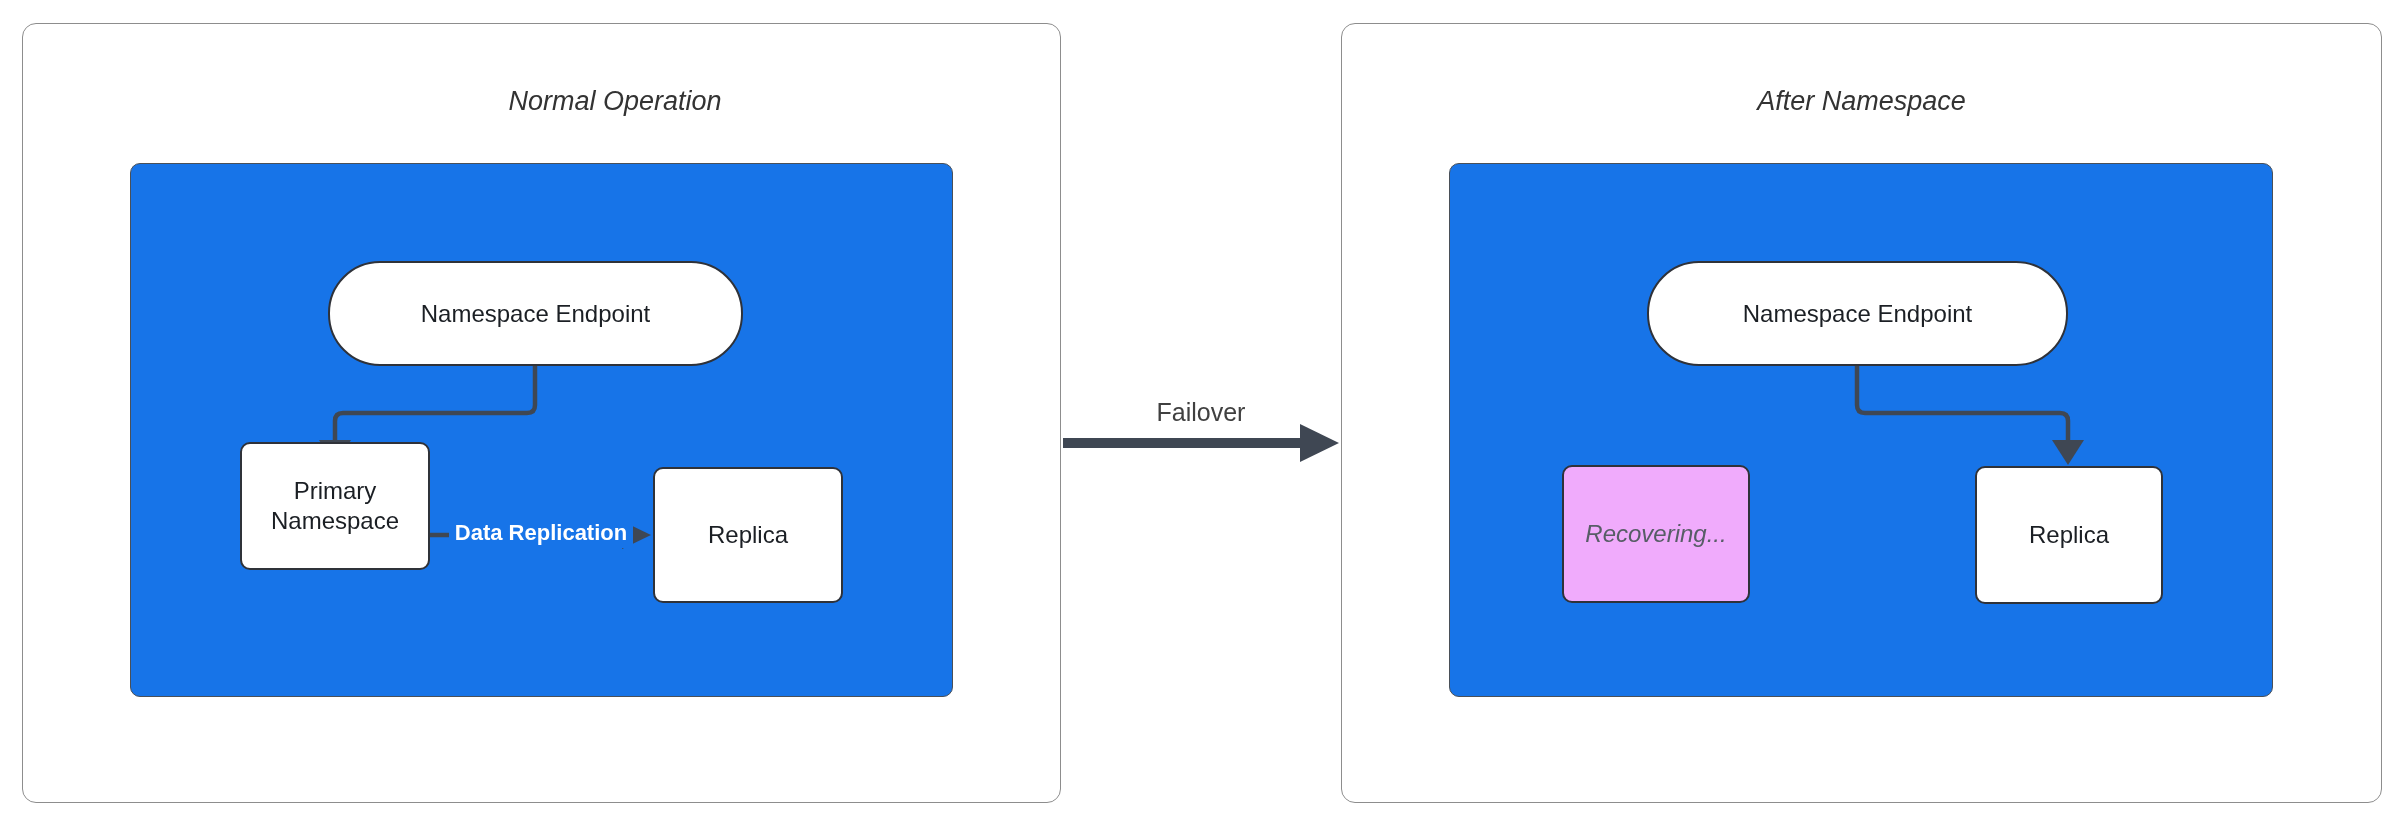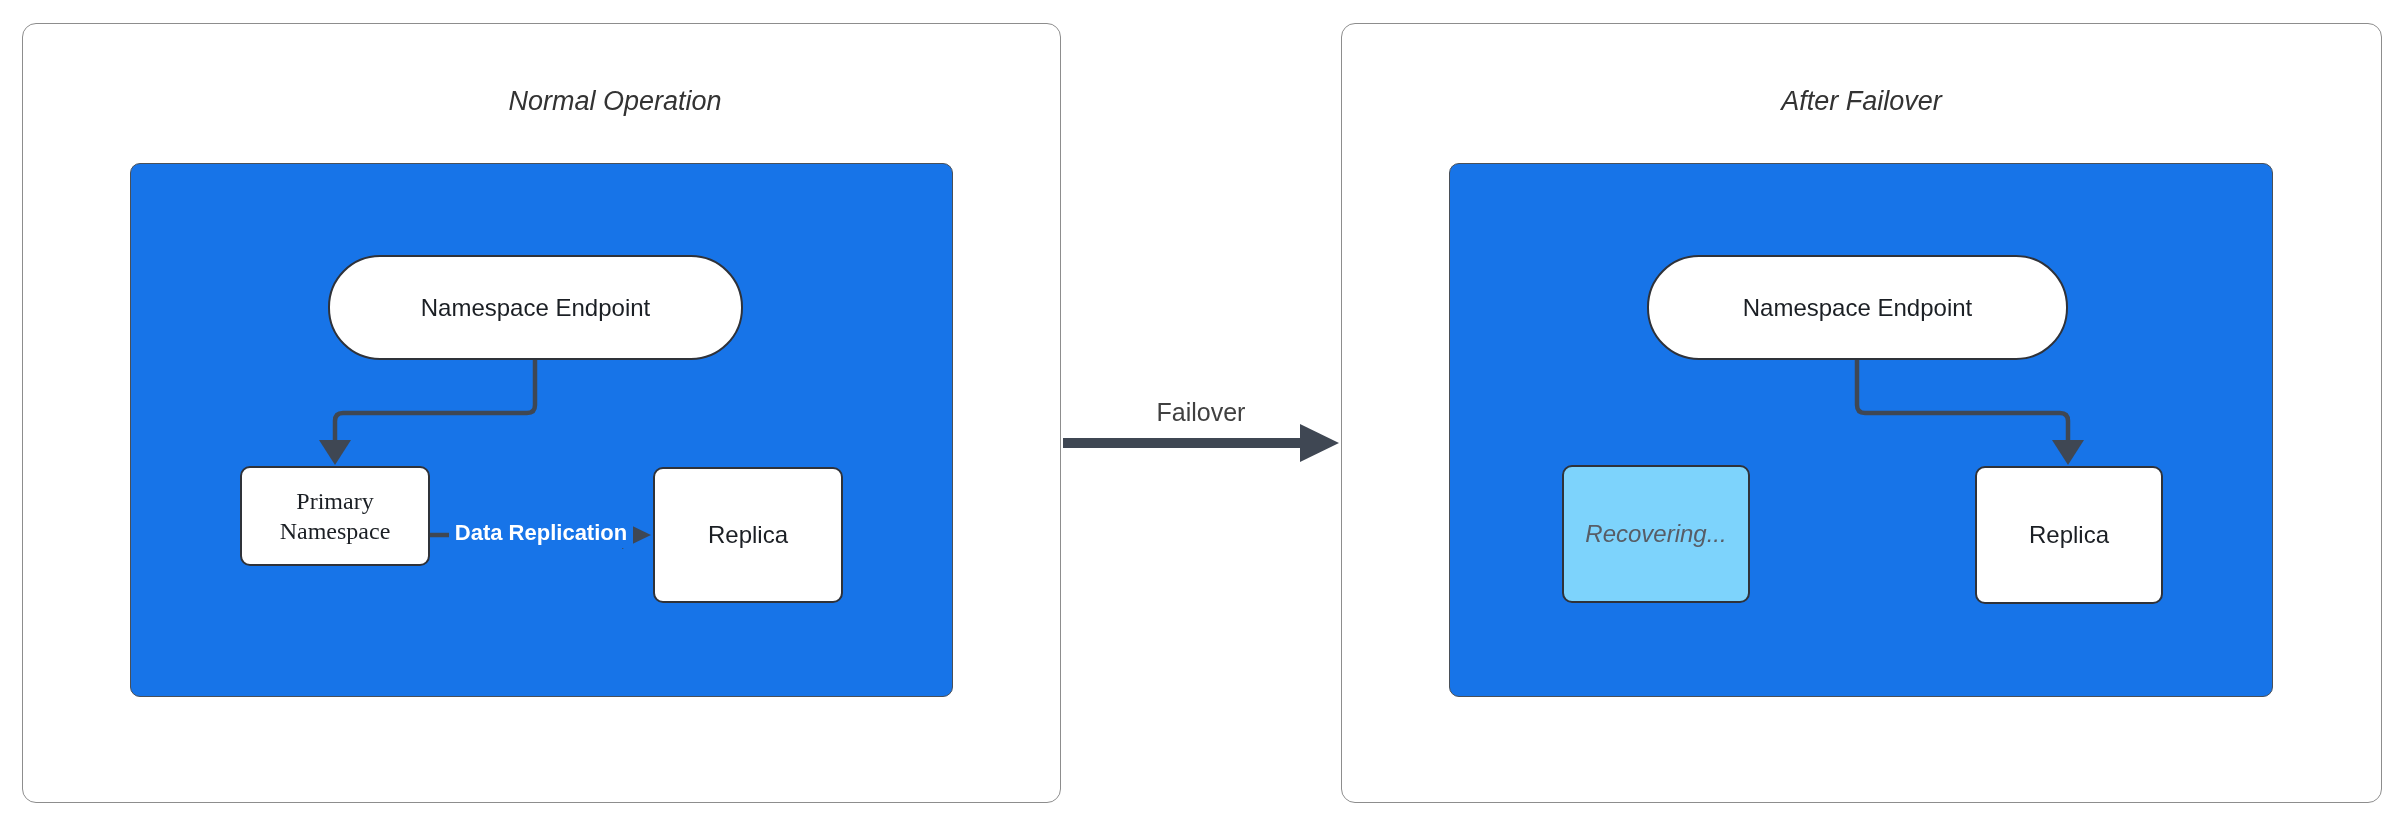--- a/index.html
+++ b/index.html
@@ -18,22 +18,22 @@
   .cluster{
     position:absolute;background:#1774e8;border:1.5px solid #4a5058;
     border-radius:10px;box-sizing:border-box;z-index:1;
   }
   .node{
     position:absolute;background:#ffffff;border:2px solid #2f3239;
     box-sizing:border-box;display:flex;align-items:center;justify-content:center;
     text-align:center;font-size:24px;line-height:30px;color:#1b1f24;z-index:3;
   }
   .node.rect{border-radius:10px;padding:0 18px;}
-  .node.pill{border-radius:52px;}
-  .node.disabled{background:#7dd3fc;font-style:italic;color:#575d66;}
+  .node.pill{border-radius:52px;margin-top:6px;}
+  .node.disabled{background:#f0abfc;font-style:italic;color:#575d66;}
   .edges{position:absolute;left:0;top:0;z-index:2;}
   .edge-label-wrap{
     position:absolute;text-align:center;z-index:4;text-decoration:underline;
   }
   .edge-label{
     display:inline-block;background:#1774e8;color:#ffffff;font-weight:bold;
     font-size:22px;line-height:26px;padding:2px 6px;
   }
   .transition-label{
     position:absolute;text-align:center;font-size:25px;line-height:30px;
@@ -42,21 +42,21 @@
 </style>
 </head>
 <body>
 
 <div class="canvas">
 
   <div class="panel" style="left:22px;top:23px;width:1039px;height:780px;"></div>
   <div class="panel" style="left:1341px;top:23px;width:1041px;height:780px;"></div>
 
   <div class="panel-title" style="left:22px;top:85px;width:1186px;">Normal Operation</div>
-  <div class="panel-title" style="left:1341px;top:85px;width:1041px;">After Failover</div>
+  <div class="panel-title" style="left:1341px;top:85px;width:1041px;">After Namespace</div>
 
   <div class="cluster" style="left:130px;top:163px;width:823px;height:534px;"></div>
   <div class="cluster" style="left:1449px;top:163px;width:824px;height:534px;"></div>
 
   <svg class="edges" width="2407" height="828" viewBox="0 0 2407 828">
     <g stroke="#3f4753" stroke-width="4.5" fill="none" stroke-linecap="square">
       <path d="M535,358 L535,405 Q535,413 527,413 L343,413 Q335,413 335,421 L335,442"></path>
       <path d="M430,535 L622,535"></path>
       <path d="M1857,358 L1857,405 Q1857,413 1865,413 L2060,413 Q2068,413 2068,421 L2068,442"></path>
     </g>
@@ -65,21 +65,21 @@
       <polygon points="622,521 622,549 651,535"></polygon>
       <polygon points="2052,440 2084,440 2068,465"></polygon>
       <polygon points="1300,424 1300,462 1339,443"></polygon>
     </g>
     <path d="M1063,443 L1303,443" stroke="#3f4753" stroke-width="10" fill="none"></path>
   </svg>
 
   <div class="node pill" style="left:328px;top:255px;width:415px;height:105px;">
     <span>Namespace Endpoint</span>
   </div>
-  <div class="node rect" style="left:240px;top:466px;width:190px;height:100px;font-family:Liberation Serif, serif;">
+  <div class="node rect" style="left:240px;top:442px;width:190px;height:128px;">
     <span>Primary Namespace</span>
   </div>
   <div class="node rect" style="left:653px;top:467px;width:190px;height:136px;">
     <span>Replica</span>
   </div>
 
   <div class="edge-label-wrap" style="left:430px;top:518px;width:222px;">
     <span class="edge-label">Data Replication</span>
   </div>
 

